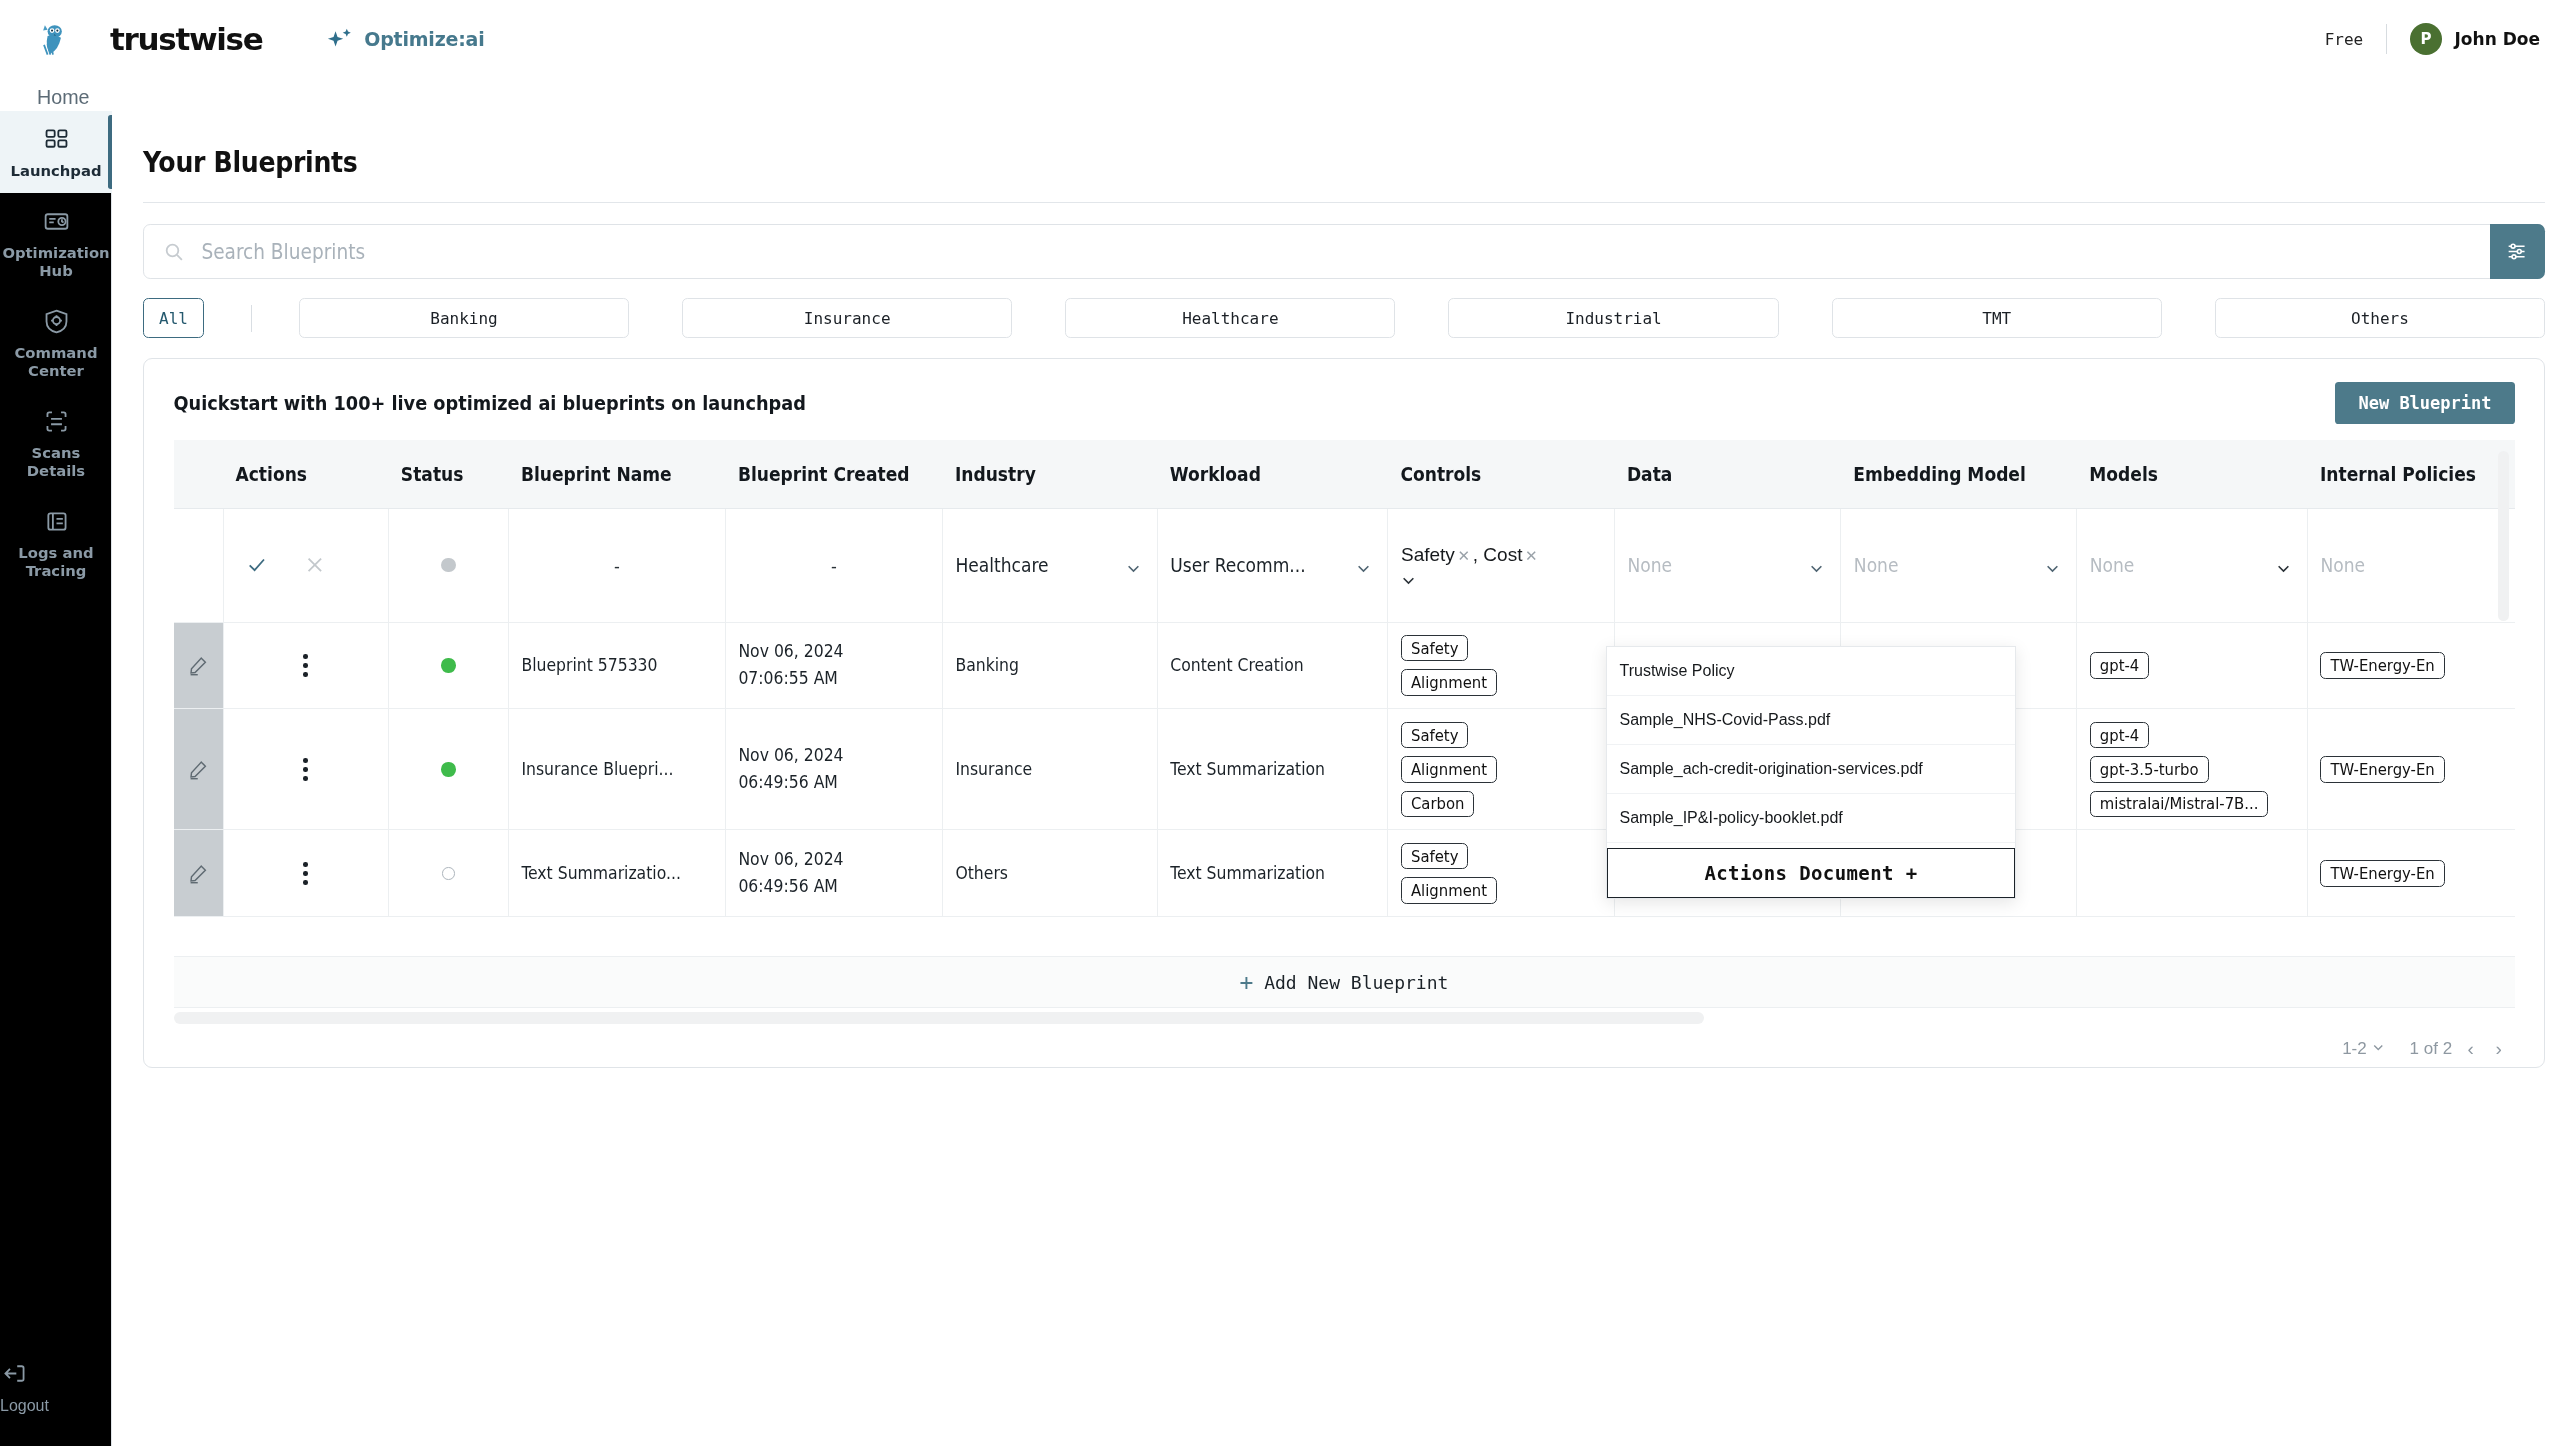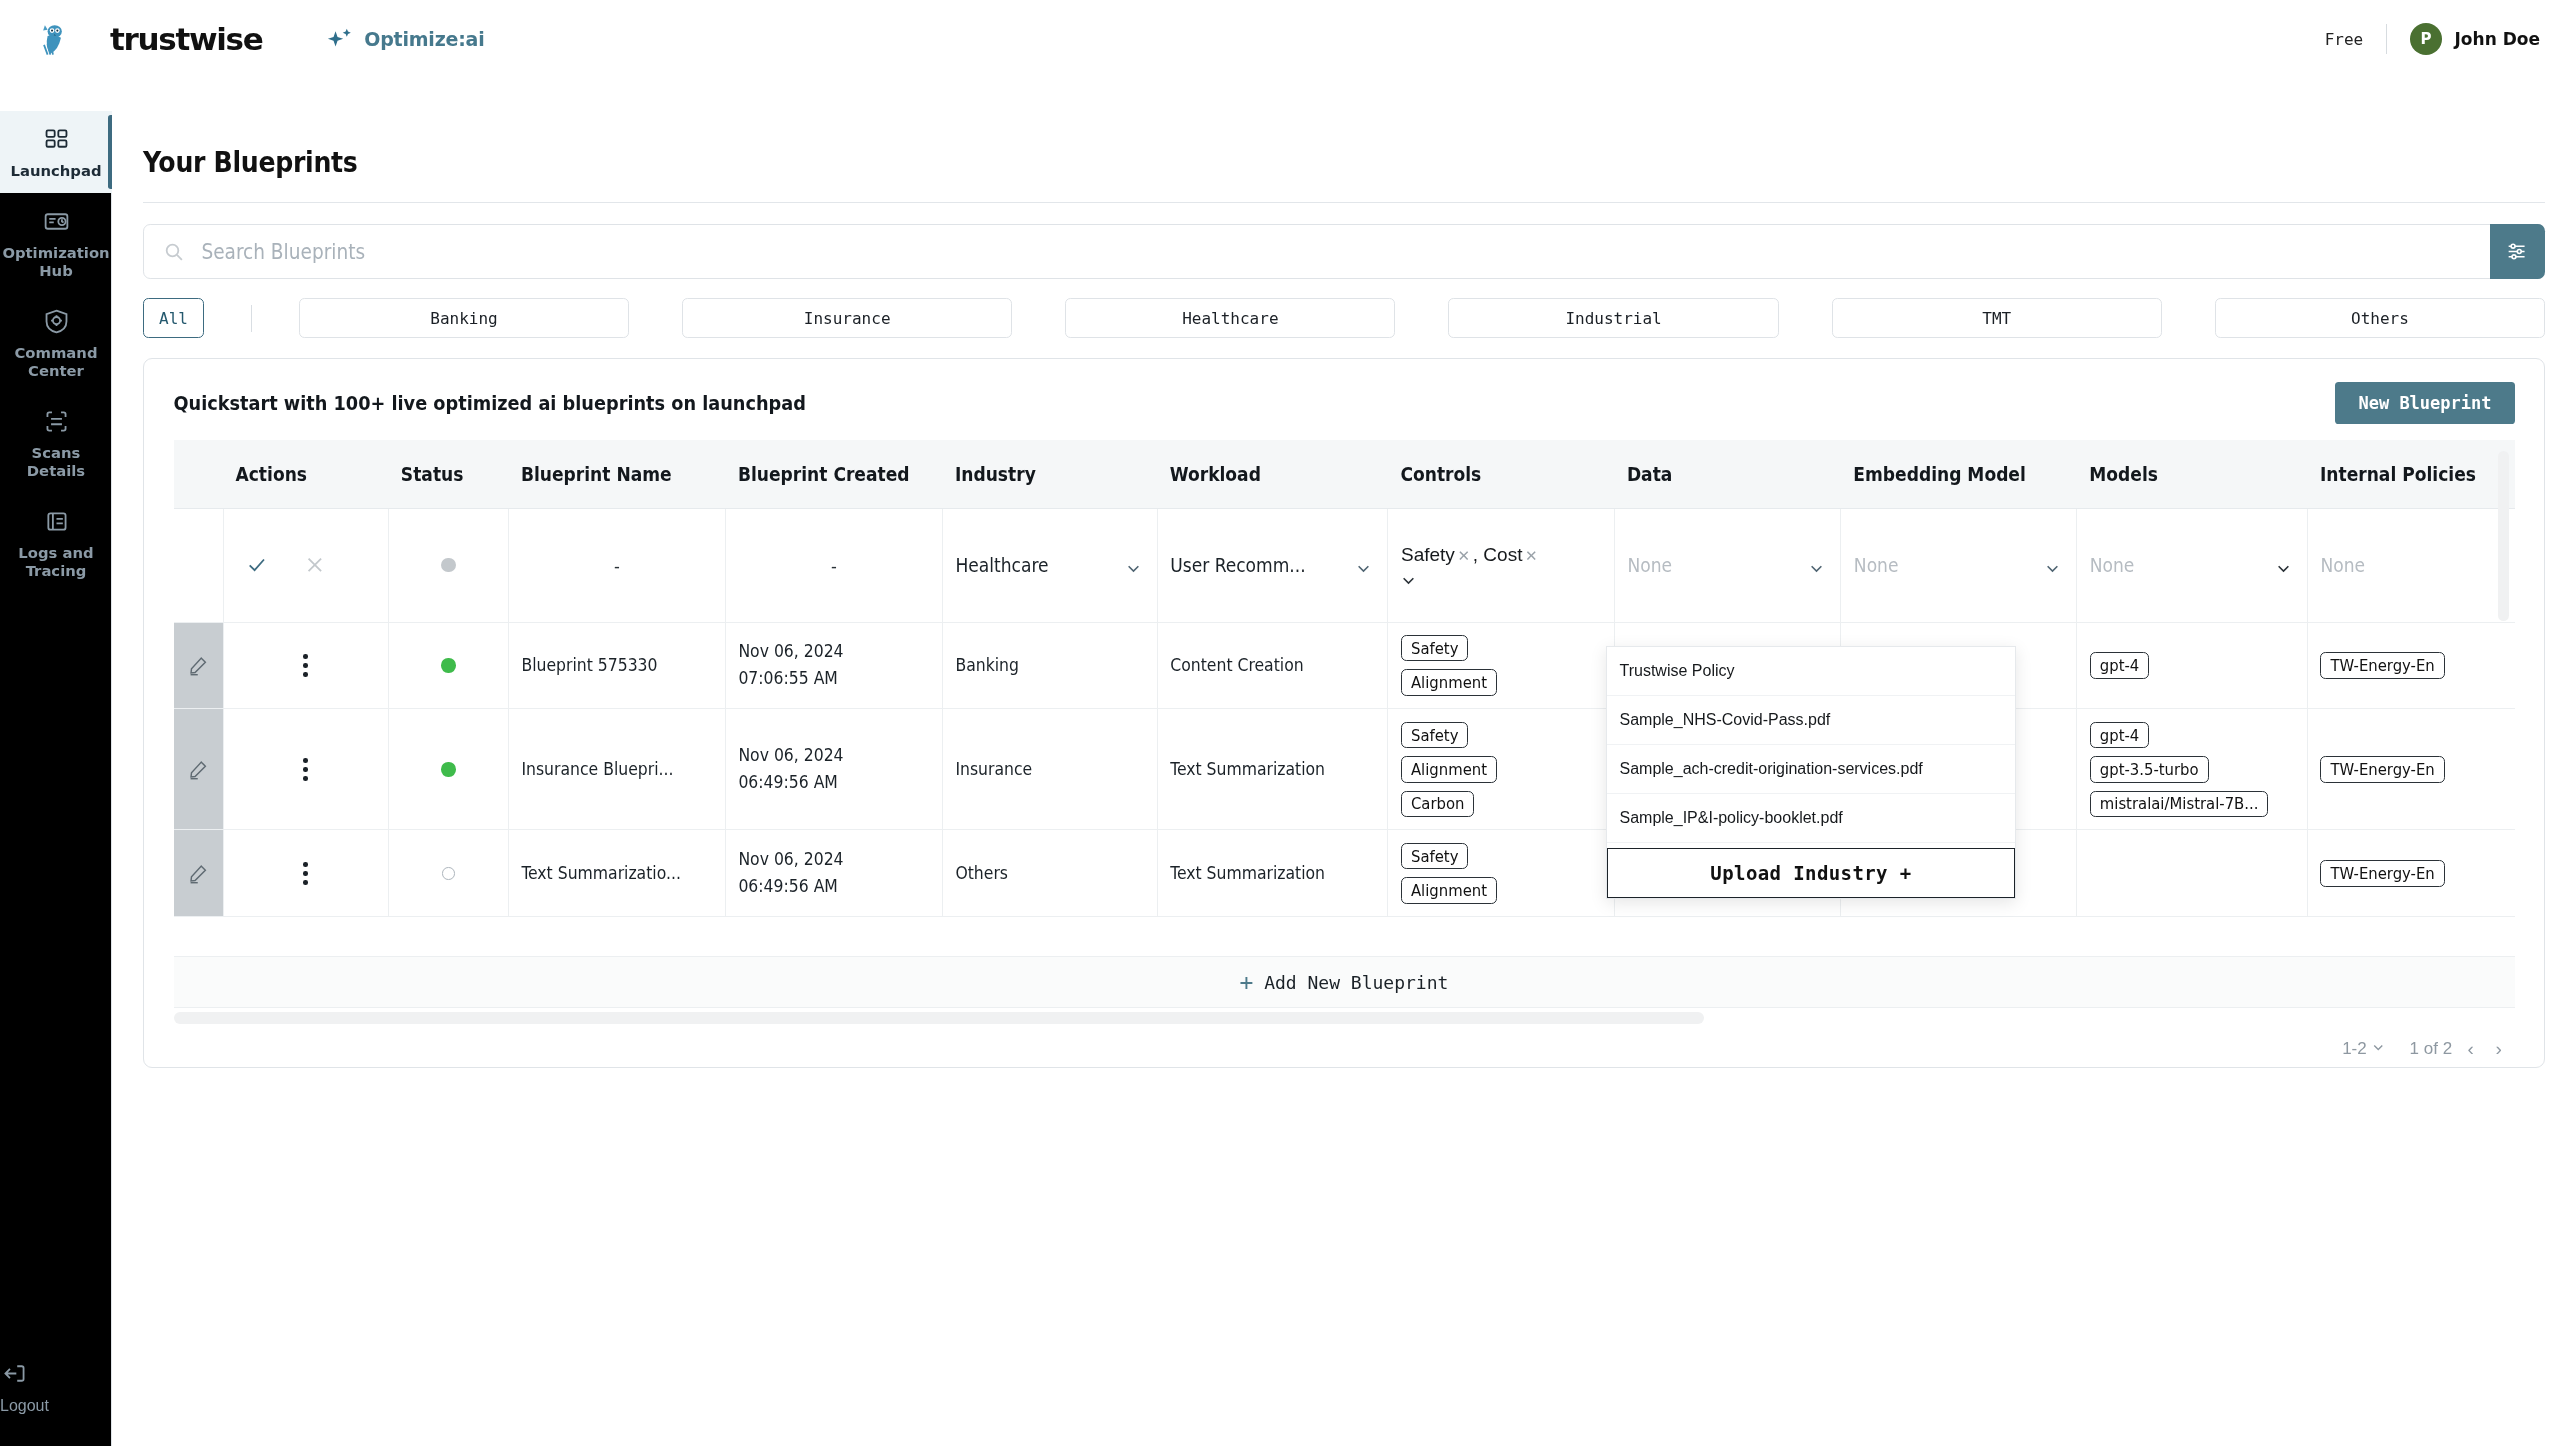--- a/index.html
+++ b/index.html
@@ -287,20 +287,23 @@
       <span class="product-text">Optimize:ai</span>
     </div>
     <div class="topbar-right">
       <span class="plan-label">Free</span>
       <span class="vdiv"></span>
       <span class="avatar">P</span>
       <span class="username">John Doe</span>
     </div>
   </div>
 
+  <div class="breadcrumb">
+    <span class="breadcrumb-text">Home</span>
+  </div>
 
   <div class="sidebar">
     <div class="side-item active">
       <span class="side-icon">
         <svg viewBox="0 0 32 32" width="29" height="29" fill="none" stroke="#1d2b36" stroke-width="2">
           <rect x="5" y="6" width="9" height="7" rx="1.5"></rect>
             <rect x="18" y="6" width="9" height="7" rx="1.5"></rect>
           <rect x="5" y="17" width="9" height="7" rx="1.5"></rect>
             <rect x="18" y="17" width="9" height="7" rx="1.5"></rect>
         </svg>
@@ -682,17 +685,17 @@
         <span class="arrow">›</span>
       </div>
     </div>
   </div>
 
   <div class="dd">
     <div class="dd-item">Trustwise Policy</div>
     <div class="dd-item">Sample_NHS-Covid-Pass.pdf</div>
     <div class="dd-item">Sample_ach-credit-origination-services.pdf</div>
     <div class="dd-item">Sample_IP&amp;I-policy-booklet.pdf</div>
-    <div class="dd-upload">Upload Industry +</div>
+    <div class="dd-upload">Actions Document +</div>
   </div>
 
 </div>
 
 
 </body></html>

